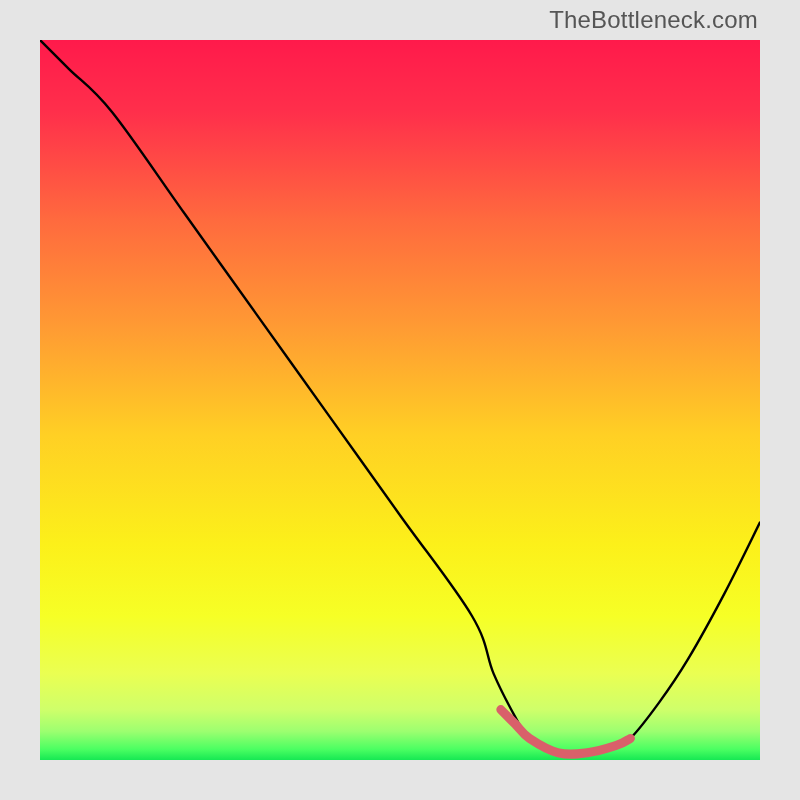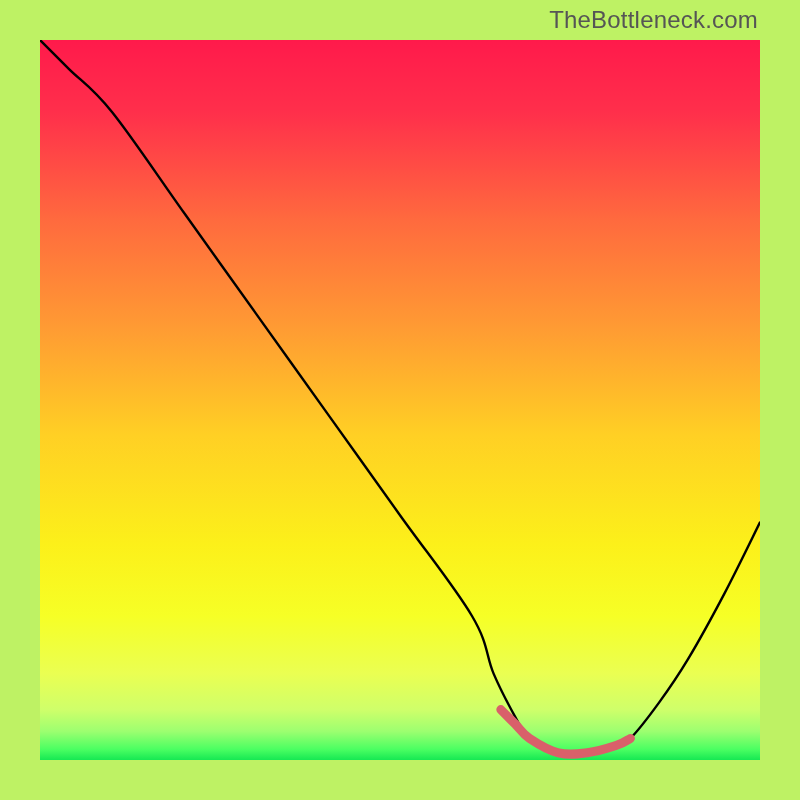--- a/index.html
+++ b/index.html
@@ -9,21 +9,21 @@
     height: 800px;
     background: #000;
     overflow: hidden;
   }
   .frame {
     position: absolute;
     left: 0;
     top: 0;
     width: 800px;
     height: 800px;
-    background: #bef264;
+    background: #e5e5e5;
   }
   .plot-area {
     position: absolute;
     left: 40px;
     top: 40px;
     width: 720px;
     height: 720px;
     overflow: hidden;
   }
   .gradient {

